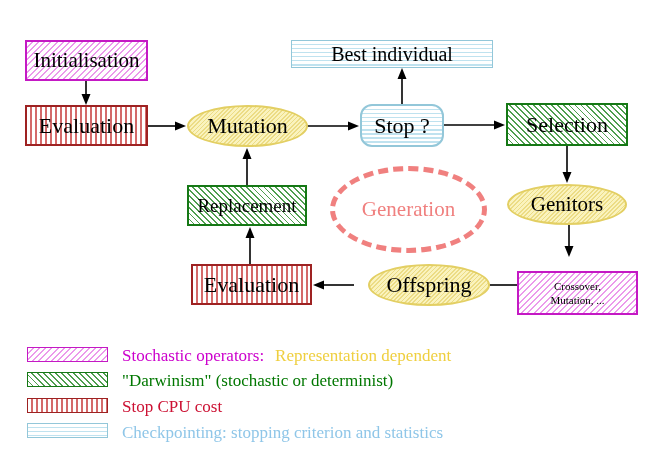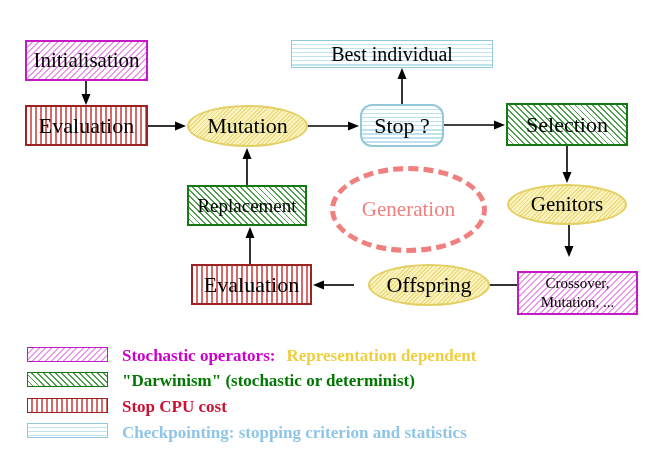--- a/index.html
+++ b/index.html
@@ -22,34 +22,34 @@
   .bd-cyan{border:2px solid #93c7d9;}
   .ellipse{border-radius:50%;}
   
   #initialisation{left:25px;top:27px;width:123px;height:41px;font-size:21px;}
   #evaluation-top{left:25px;top:105px;width:123px;height:41px;font-size:22px;}
   #parents{left:187px;top:105px;width:121px;height:42px;font-size:22px;}
   #best-individual{left:291px;top:40px;width:202px;height:28px;font-size:20px;border-width:1px;}
   #stop{left:360px;top:104px;width:84px;height:43px;font-size:22px;border-radius:12px;}
   #selection{left:506px;top:103px;width:122px;height:43px;font-size:22px;}
   #genitors{left:507px;top:184px;width:120px;height:41px;font-size:21px;}
-  #crossover{left:517px;top:258px;width:121px;height:44px;font-size:15px;flex-direction:column;line-height:1.3;}
+  #crossover{left:517px;top:258px;width:121px;height:44px;font-size:11px;flex-direction:column;line-height:1.3;}
   #offspring{left:368px;top:264px;width:122px;height:42px;font-size:22px;}
   #evaluation-bottom{left:191px;top:264px;width:121px;height:41px;font-size:22px;}
   #replacement{left:187px;top:185px;width:120px;height:41px;font-size:19px;}
   #generation{left:330px;top:166px;width:157px;height:87px;border:5px dashed #f0807f;
               border-radius:50%;color:#f0807f;font-size:21px;background:transparent;}
   
   .swatch{position:absolute;left:27px;width:81px;height:15px;box-sizing:border-box;z-index:2;}
   .swatch.bd1{border-width:1px;border-style:solid;}
   #swatch-stochastic{top:347px;border-color:#c419c4;}
   #swatch-darwinism{top:372px;border-color:#157815;}
   #swatch-cpu{top:398px;border-color:#9e2222;}
   #swatch-checkpoint{top:423px;border-color:#93c7d9;}
-  .legend-text{position:absolute;left:122px;z-index:2;font-weight:bold;font-size:17px;
+  .legend-text{position:absolute;left:122px;z-index:2;font-weight:normal;font-size:17px;
                white-space:nowrap;line-height:17px;}
   #legend-row-1{top:347px;}
   #legend-row-2{top:372px;}
   #legend-row-3{top:398px;}
   #legend-row-4{top:424px;}
   .c-magenta{color:#cc00cc;}
   .c-gold{color:#efcf3f;margin-left:11px;}
   .c-green{color:#007700;}
   .c-crimson{color:#cc1133;}
   .c-lightblue{color:#8fc6e8;}

